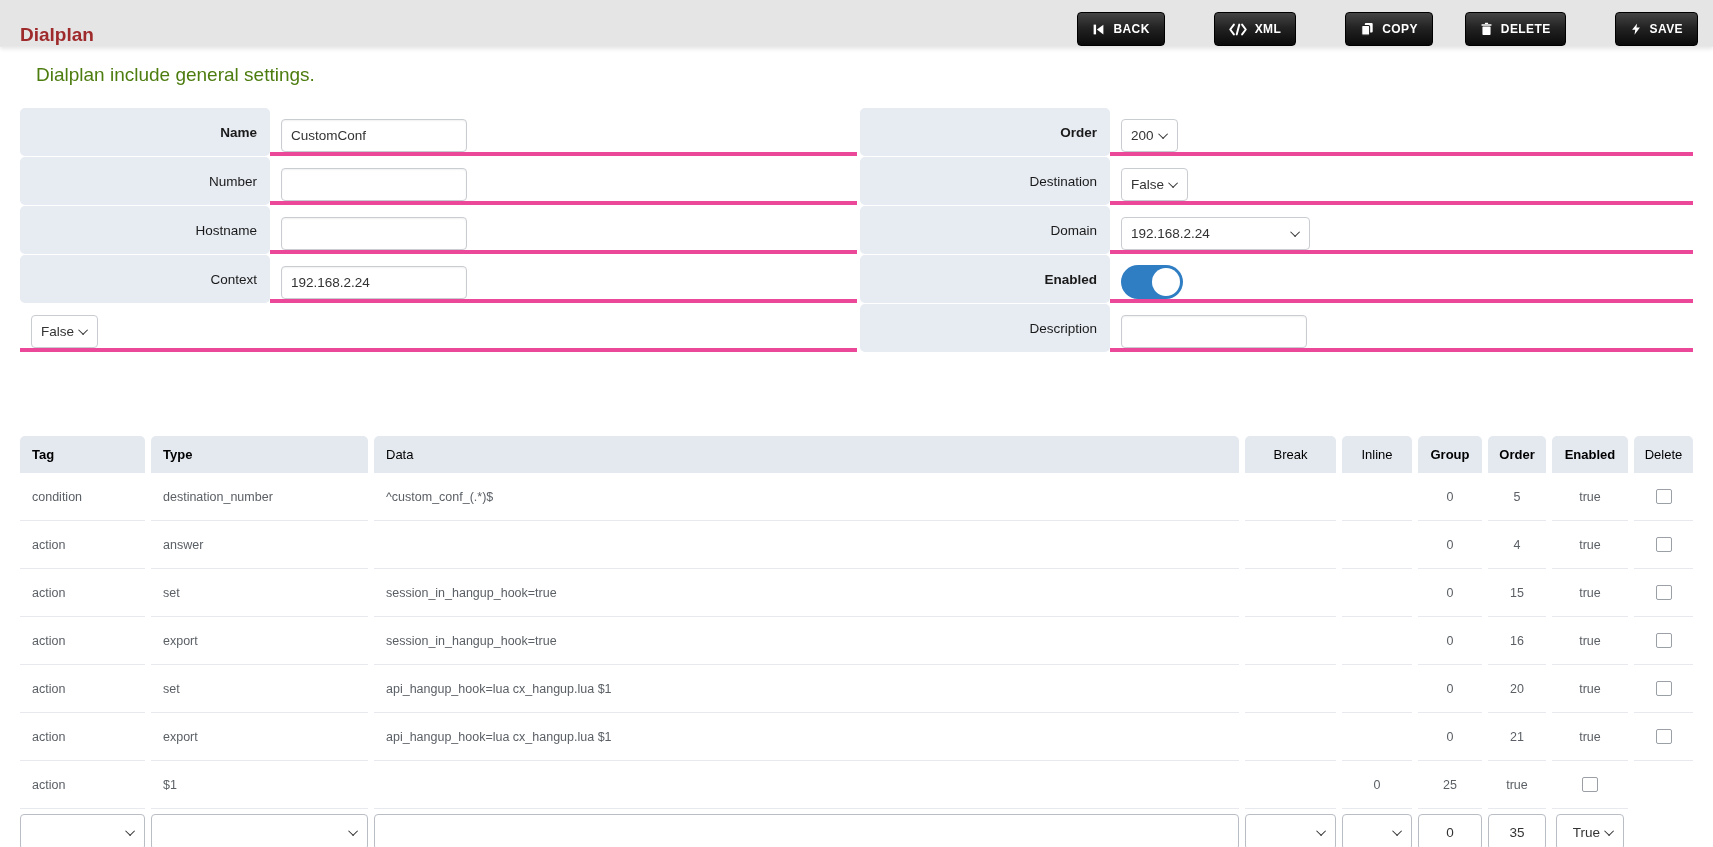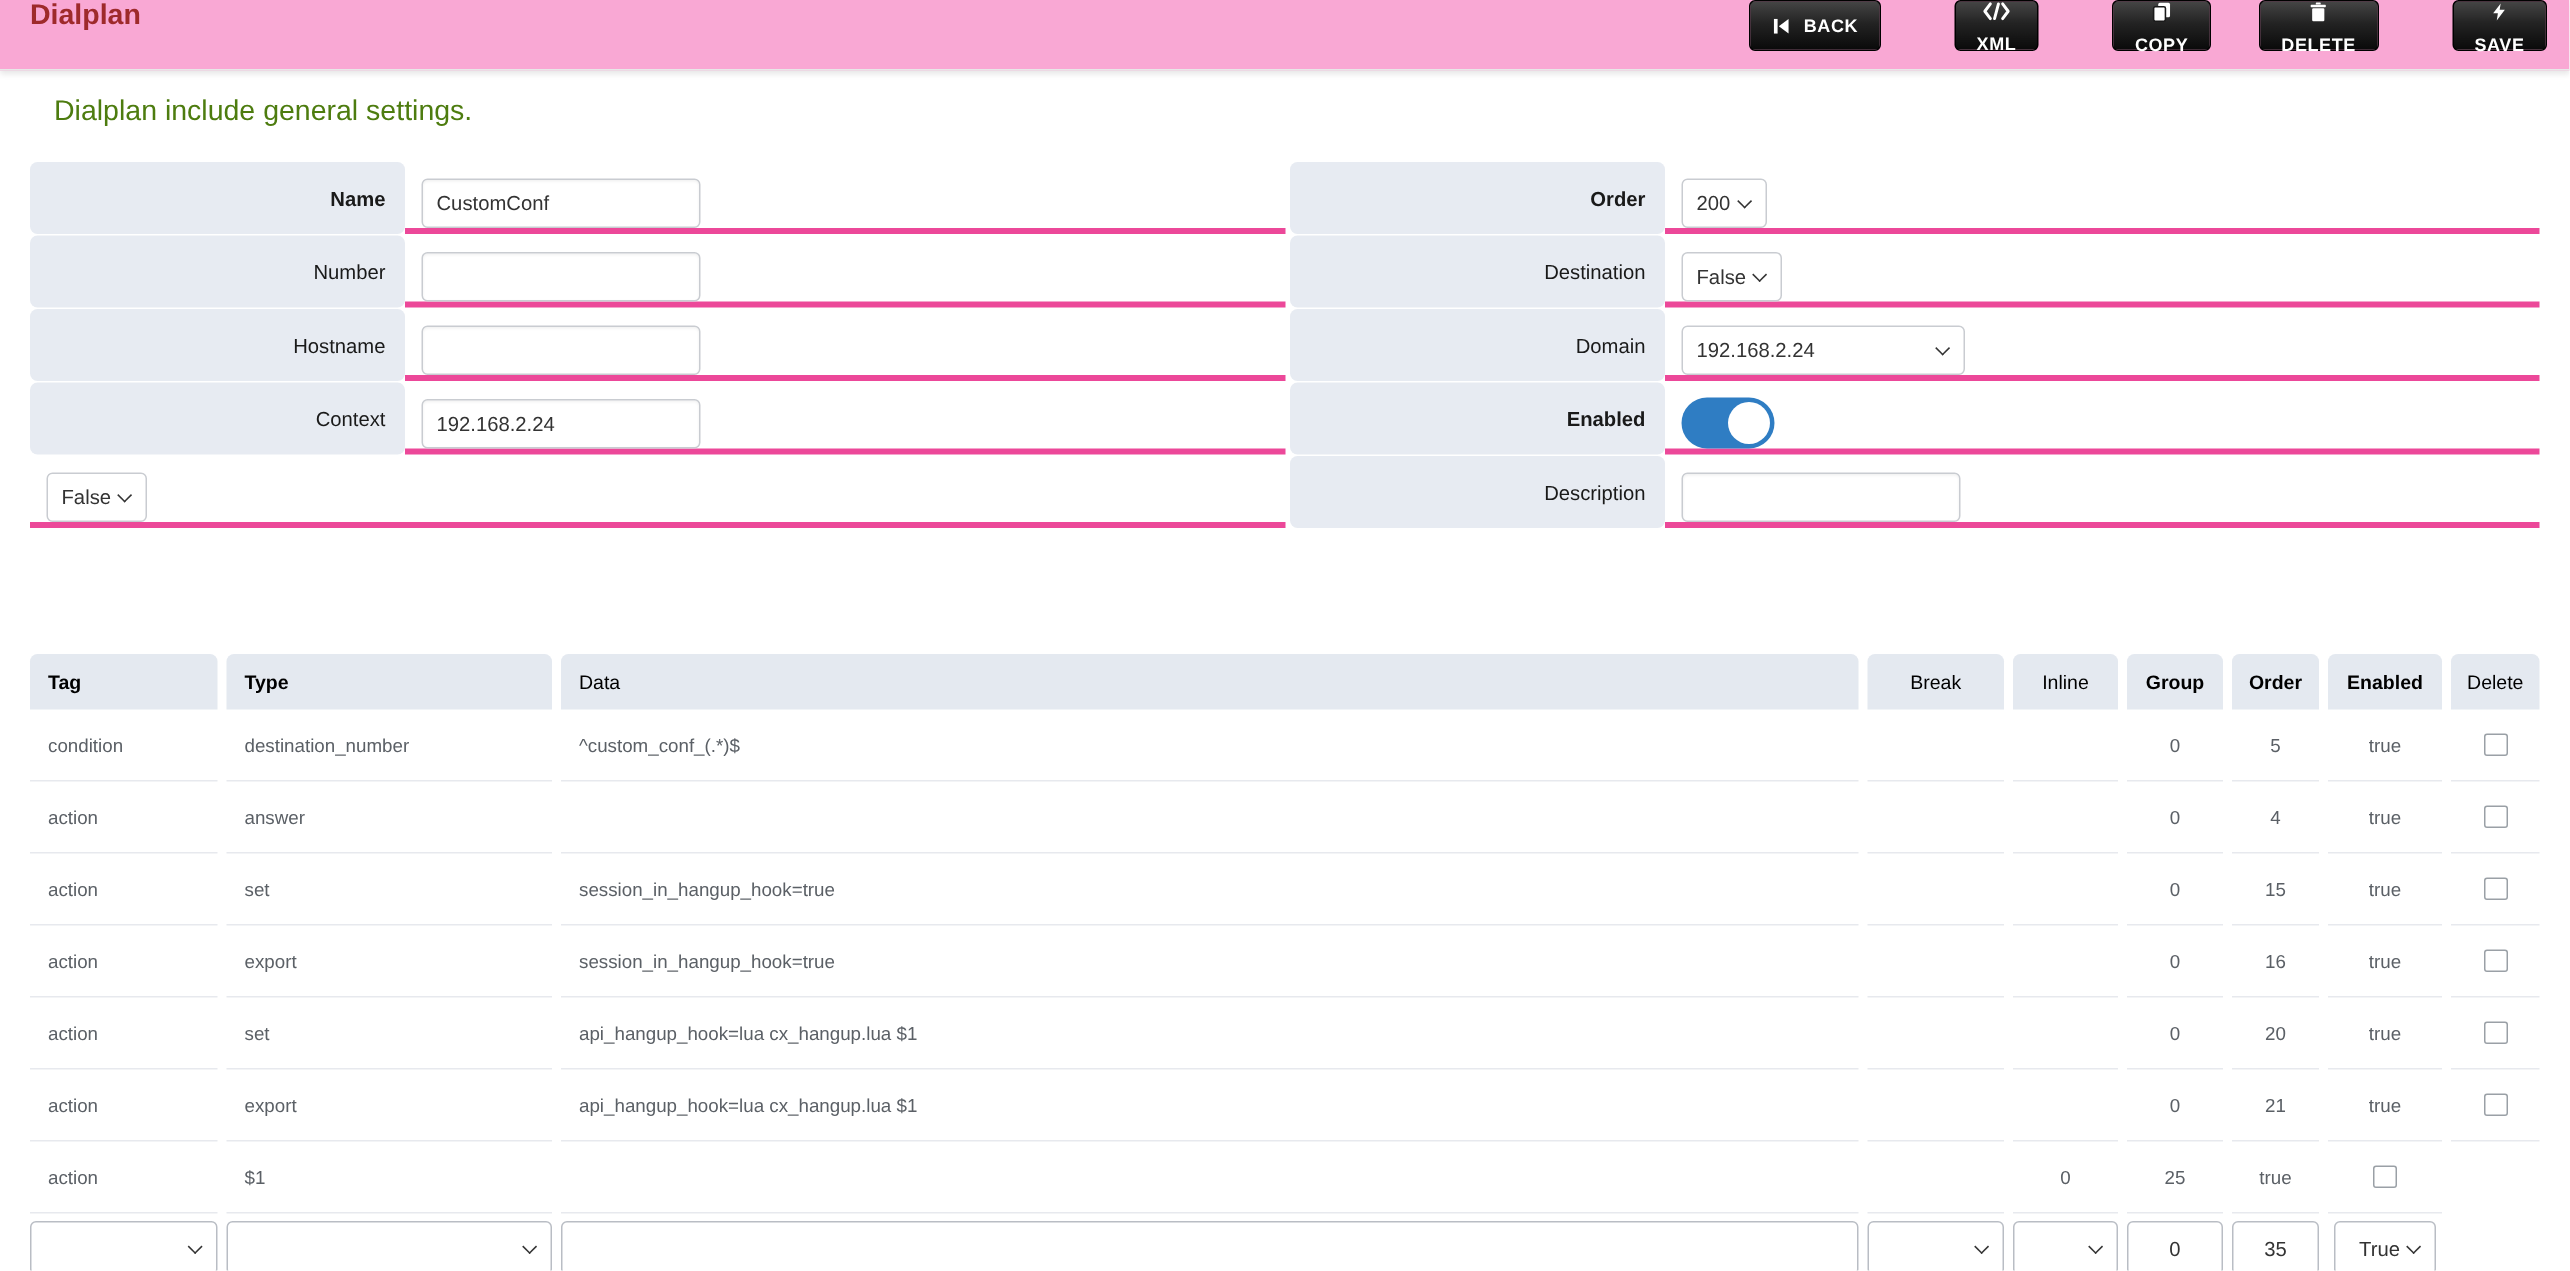--- a/index.html
+++ b/index.html
@@ -1,30 +1,30 @@
 <!DOCTYPE html>
 <html><head>
 <meta charset="utf-8">
 <style>
   * { box-sizing: border-box; margin: 0; padding: 0; }
   html, body { width: 1713px; height: 847px; overflow: hidden; background: #fff;
     font-family: "Liberation Sans", sans-serif; }
 
   
-  .topbar { height: 47px; display: flex; align-items: flex-start; justify-content: space-between;
-    padding: 0 15px 0 20px; background: #f9a8d4; border-bottom: 1px solid #e8e8e8;
+  .topbar { height: 47px; display: flex; align-items: flex-end; justify-content: space-between;
+    padding: 0 15px 0 20px; background: #e5e5e5; border-bottom: 1px solid #e8e8e8;
     box-shadow: 0 2px 4px rgba(0,0,0,.10); position: relative; z-index: 5; }
   .page-title { font-size: 19px; font-weight: bold; color: #9e2a2b; }
   .btn-row { display: flex; align-items: center; gap: 23px; }
   .btn { display: inline-flex; align-items: center; gap: 8px; height: 34px; padding: 0 14px;
     border: 1px solid #000; border-radius: 4px; cursor: pointer;
     background: linear-gradient(#454545, #232323 45%, #0a0a0a);
     color: #fff; font-size: 12px; font-weight: bold; letter-spacing: .4px;
     font-family: "Liberation Sans", sans-serif; }
-  .btn + .btn { margin-left: 26px; flex-direction: column; }
+  .btn + .btn { margin-left: 26px; }
   .btn.grouped { margin-left: 9px; }
   .btn svg { display: block; }
 
   
   .subtitle { margin: 17px 20px 0 36px; font-size: 19px; color: #4d7c0f; }
 
   
   .form-wrap { display: flex; margin: 22px 20px 0 20px; gap: 3px; }
   .form-col { display: flex; flex-direction: column; }
   .form-col.left  { width: 837px; }

